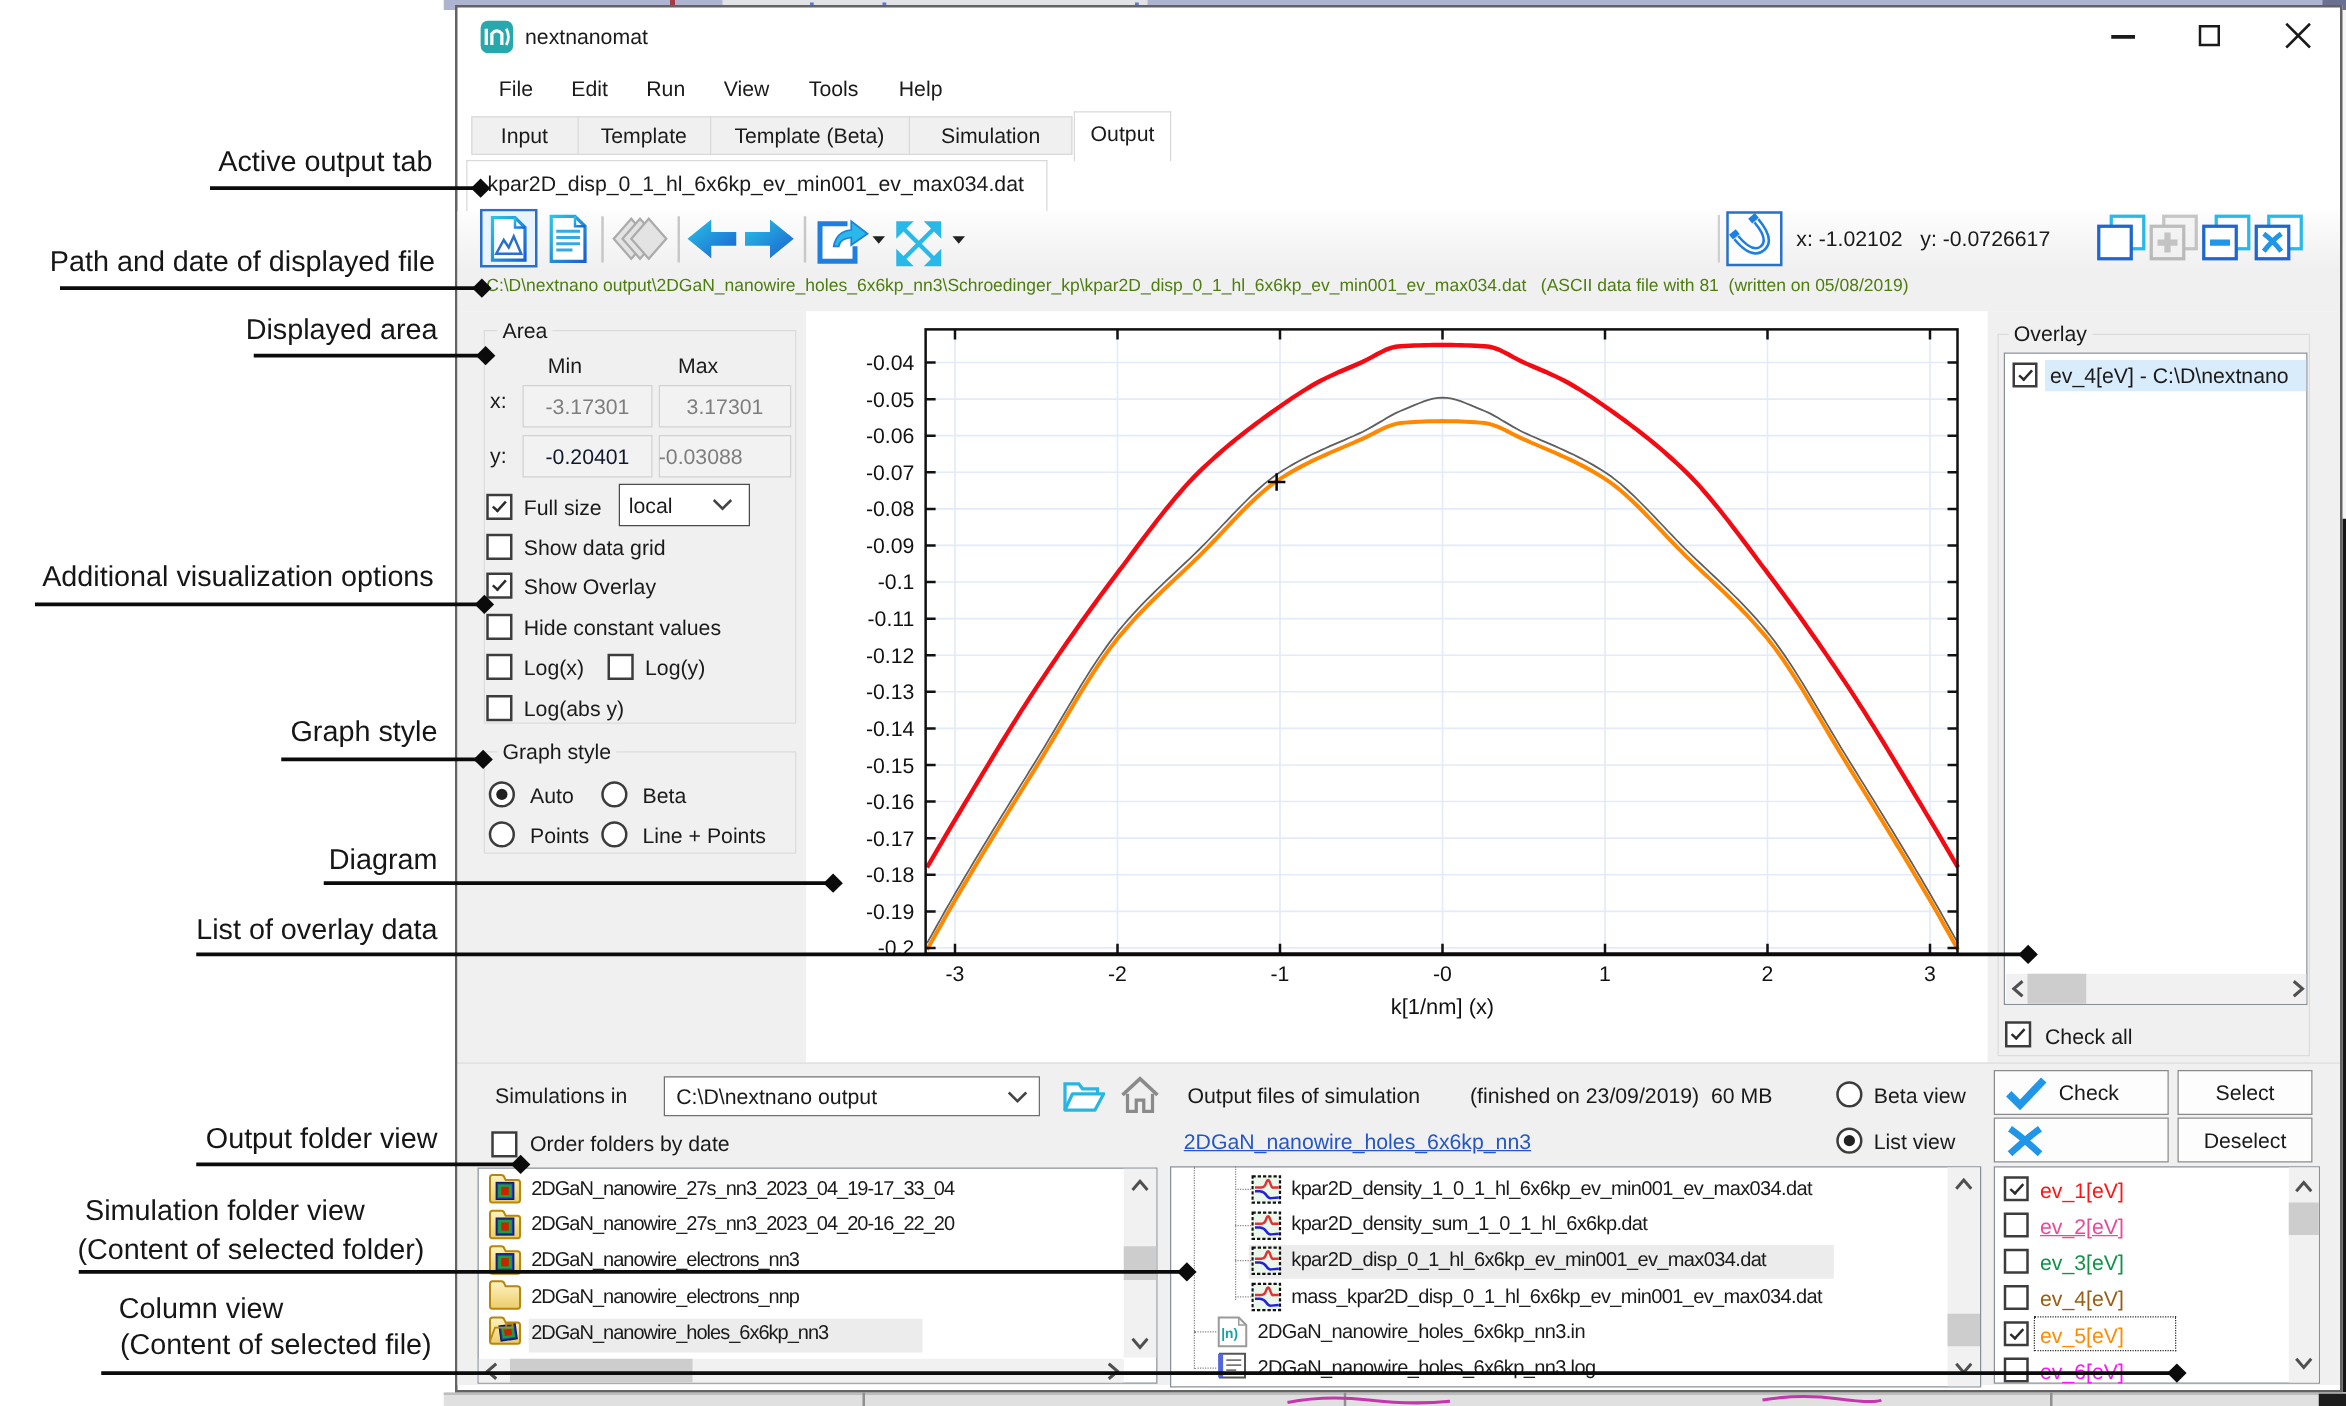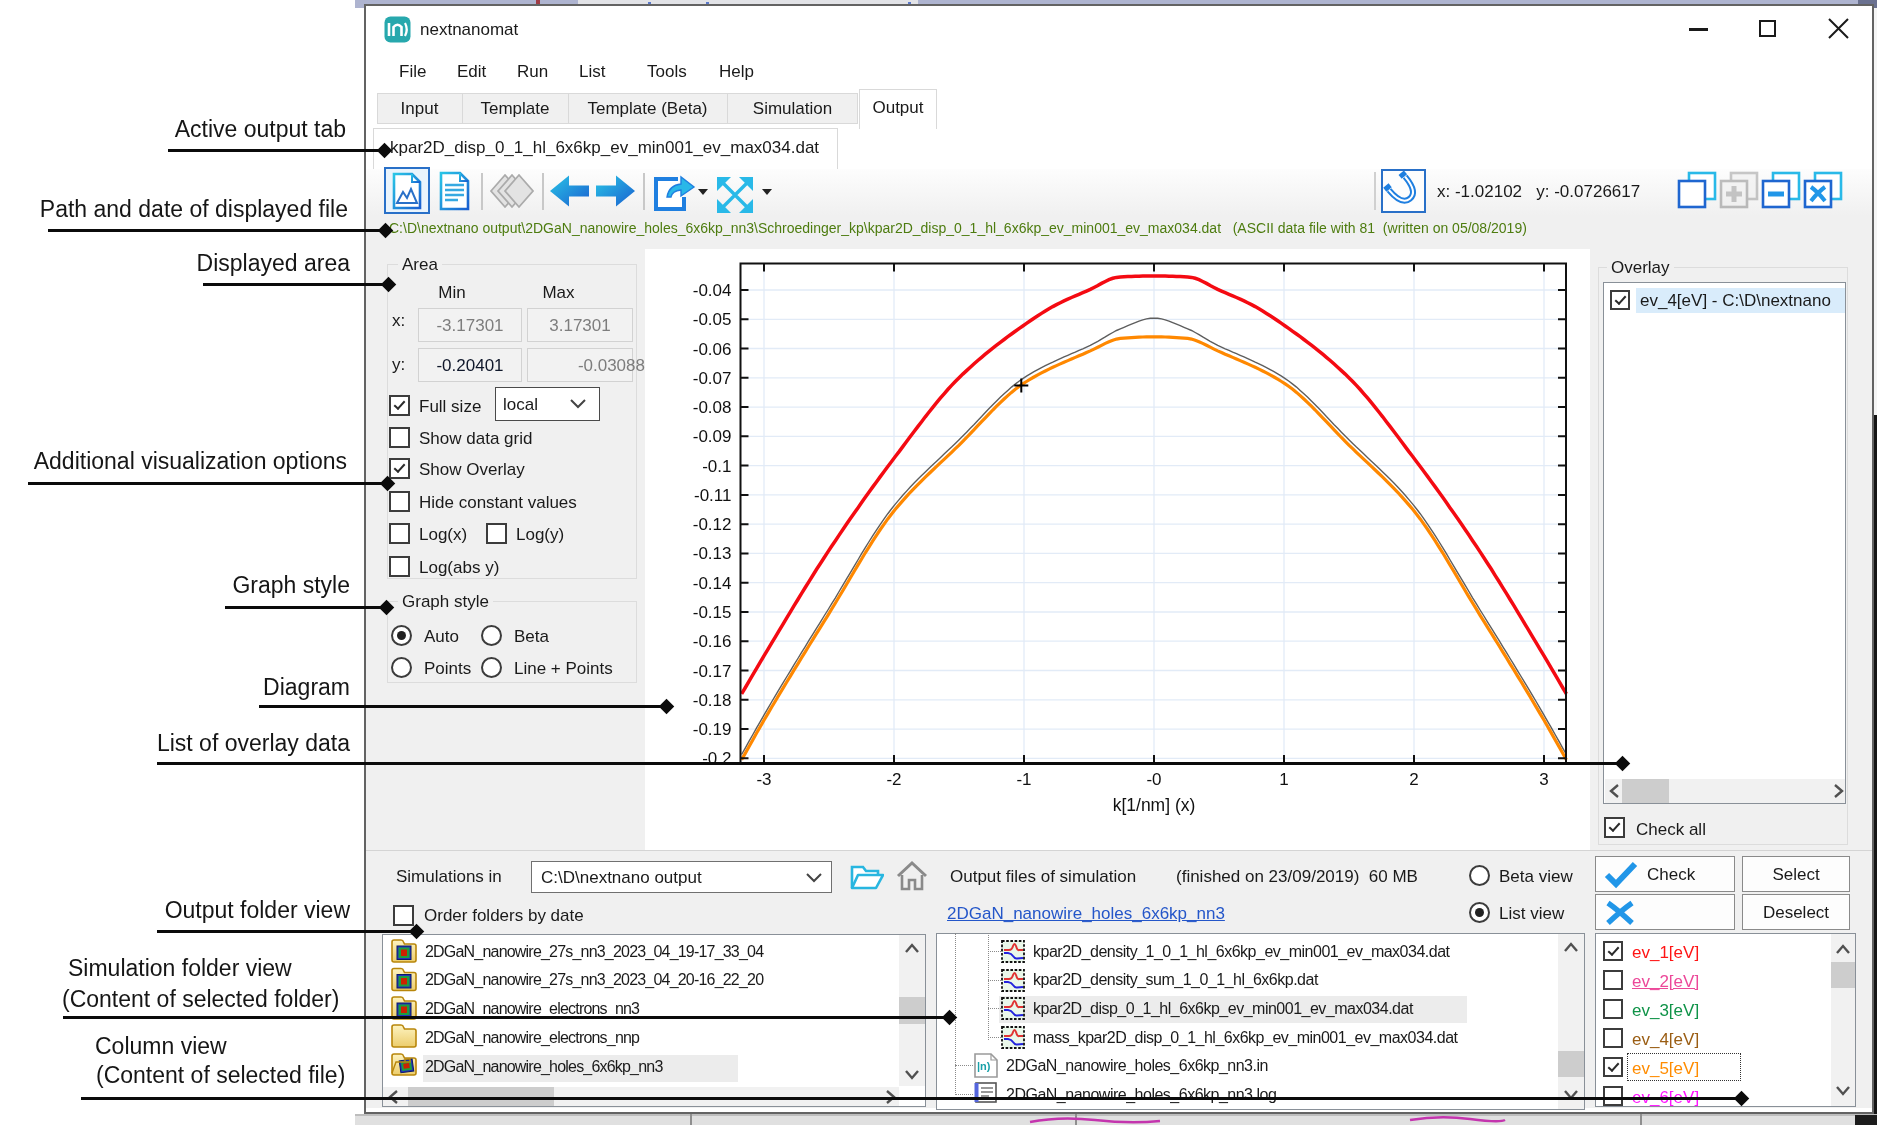--- a/index.html
+++ b/index.html
@@ -56,21 +56,21 @@
 <div class="abs t17" style="left:420px;top:20px;">nextnanomat</div>
 <div class="abs" style="left:1689px;top:28px;width:19px;height:2.5px;background:#1a1a1a;"></div>
 <div class="abs" style="left:1759px;top:20px;width:17px;height:17px;border:2px solid #1a1a1a;"></div>
 <svg class="abs" style="left:1828px;top:18px;" width="21" height="21">
   <path d="M1 1 L20 20 M20 1 L1 20" stroke="#1a1a1a" stroke-width="2" fill="none"></path>
 </svg>
 
 <div class="abs t17" style="left:399px;top:62px;">File</div>
 <div class="abs t17" style="left:457px;top:62px;">Edit</div>
 <div class="abs t17" style="left:517px;top:62px;">Run</div>
-<div class="abs t17" style="left:579px;top:62px;">List</div>
+<div class="abs t17" style="left:579px;top:62px;">View</div>
 <div class="abs t17" style="left:647px;top:62px;">Tools</div>
 <div class="abs t17" style="left:719px;top:62px;">Help</div>
 
 <div class="abs" style="left:377px;top:93px;width:481px;height:31px;background:#f0f0f0;border:1px solid #d9d9d9;"></div>
 <div class="abs" style="left:462px;top:93px;width:1px;height:31px;background:#d9d9d9;"></div>
 <div class="abs" style="left:568px;top:93px;width:1px;height:31px;background:#d9d9d9;"></div>
 <div class="abs" style="left:727px;top:93px;width:1px;height:31px;background:#d9d9d9;"></div>
 <div class="abs t17" style="left:377px;top:99px;width:85px;text-align:center;">Input</div>
 <div class="abs t17" style="left:462px;top:99px;width:106px;text-align:center;">Template</div>
 <div class="abs t17" style="left:568px;top:99px;width:159px;text-align:center;">Template (Beta)</div>
@@ -172,21 +172,21 @@
 <div class="abs t17" style="left:534px;top:283px;width:49px;text-align:center;">Max</div>
 <div class="abs t17" style="left:392px;top:311px;">x:</div>
 <div class="abs" style="left:418px;top:308px;width:104px;height:34px;background:#f2f2f2;border:1px solid #d2d2d2;"></div>
 <div class="abs t17" style="left:418px;top:316px;width:104px;text-align:center;color:#7d7d7d;">-3.17301</div>
 <div class="abs" style="left:527px;top:308px;width:106px;height:34px;background:#f2f2f2;border:1px solid #d2d2d2;"></div>
 <div class="abs t17" style="left:527px;top:316px;width:106px;text-align:center;color:#7d7d7d;">3.17301</div>
 <div class="abs t17" style="left:392px;top:355px;">y:</div>
 <div class="abs" style="left:418px;top:348px;width:104px;height:34px;background:#f2f2f2;border:1px solid #d2d2d2;"></div>
 <div class="abs t17" style="left:418px;top:356px;width:104px;text-align:center;color:#0f172a;">-0.20401</div>
 <div class="abs" style="left:527px;top:348px;width:106px;height:34px;background:#f2f2f2;border:1px solid #d2d2d2;"></div>
-<div class="abs t17" style="left:527px;top:356px;width:118px;text-align:right;color:#7d7d7d;">-0.03088</div>
+<div class="abs t17" style="left:527px;top:356px;width:106px;text-align:left;color:#7d7d7d;">-0.03088</div>
 <div class="cb" style="left:389px;top:395px;">
     <div class="chk"></div>
   </div>
 <div class="abs t17" style="left:419px;top:397px;">Full size</div>
 <div class="abs" style="left:495px;top:387px;width:105px;height:34px;background:#fff;border:1px solid #4a4a4a;"></div>
 <div class="abs t17" style="left:503px;top:395px;">local</div>
 <svg class="abs" style="left:570px;top:399px;" width="16" height="10">
     <path d="M1 1 L8 8 L15 1" stroke="#444" stroke-width="2" fill="none"></path>
   </svg>
 <div class="cb" style="left:389px;top:427px;"></div>

